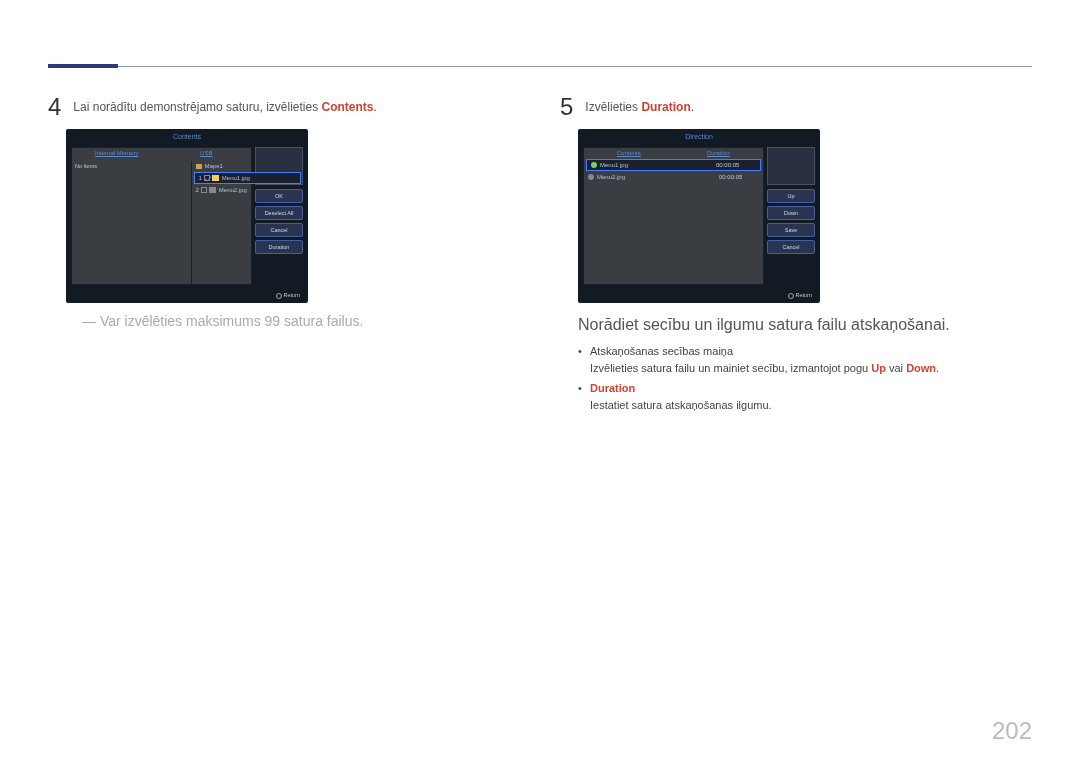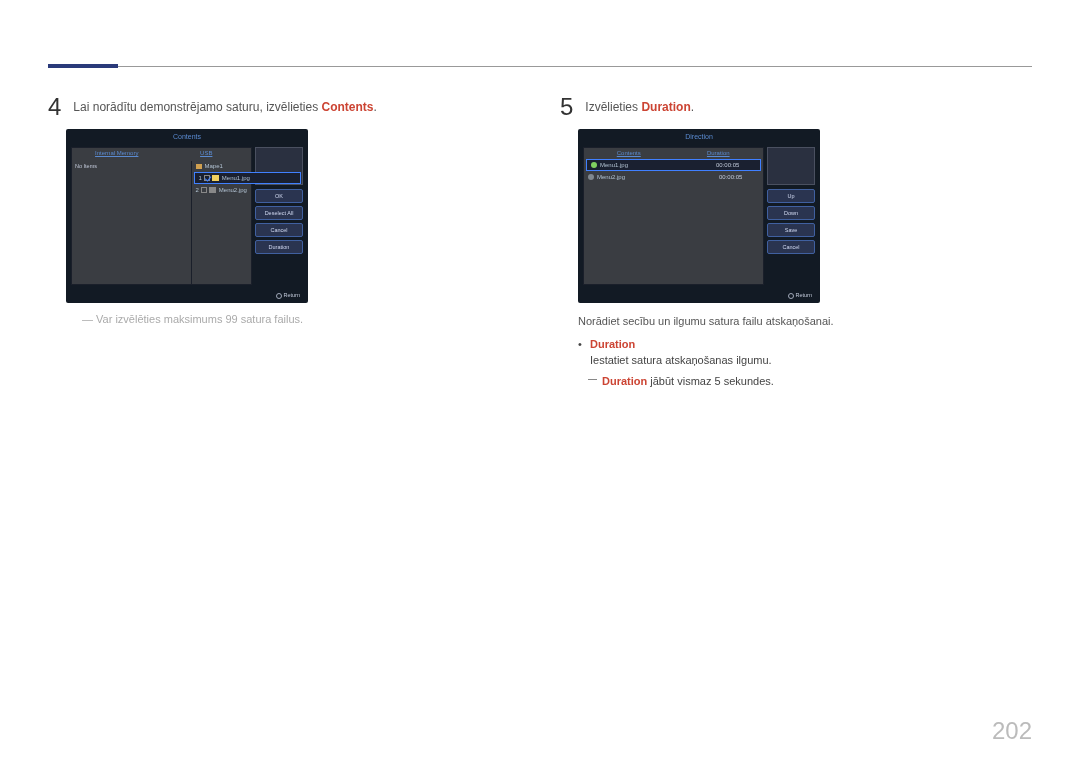--- a/index.html
+++ b/index.html
@@ -148,27 +148,27 @@
   .chk.on::after {
     content: "";
     position: absolute;
     left: 1px; top: -1px;
     width: 3px; height: 5px;
     border-right: 1px solid #4080ff;
     border-bottom: 1px solid #4080ff;
     transform: rotate(40deg);
   }
   .footnote {
-    font-size: 11px;
+    font-size: 14px;
     color: #aaa;
     padding-left: 24px;
     margin-top: 8px;
   }
   .dash { padding-left: 10px; }
-  .body-text { font-size: 11px; color: #555; margin: 6px 0; padding-left: 18px; line-height: 1.5; }
+  .body-text { font-size: 16px; color: #555; margin: 6px 0; padding-left: 18px; line-height: 1.5; }
   .bullet { padding-left: 30px; position: relative; margin: 4px 0; line-height: 1.5; }
   .bullet::before { content: "•"; position: absolute; left: 18px; }
   .sub-dash { padding-left: 42px; position: relative; margin: 3px 0; line-height: 1.5; }
   .sub-dash::before { content: "―"; position: absolute; left: 28px; font-size: 9px; }
 
   
   .dir-body { position: absolute; top: 18px; left:5px; right:5px; bottom:18px; display:flex; }
   .dir-list { flex:1; background:#3a3d42; border:1px solid #1a1f2a; margin-right:3px; }
   .dir-header { display:flex; font-size:6px; }
   .dir-header > div { flex:1; text-align:center; padding:2px 0; color:#5a8ad0; text-decoration: underline; }
@@ -287,23 +287,24 @@
         </div>
       </div>
       <div class="return-bar">
         <span class="return-icon"></span>
         <span>Return</span>
       </div>
     </div>
 
     <div class="body-text">Norādiet secību un ilgumu satura failu atskaņošanai.</div>
 
+    <div class="bullet">
+      <span>Atskaņošanas secības maiņa</span><br>
+      <span>Izvēlieties satura failu un mainiet secību, izmantojot pogu </span><span class="hl-red">Up</span><span> vai </span><span class="hl-red">Down</span><span>.</span>
+    </div>
 
     <div class="bullet">
       <span class="hl-red">Duration</span><br>
       <span>Iestatiet satura atskaņošanas ilgumu.</span>
     </div>
-    <div class="sub-dash">
-      <span class="hl-red">Duration</span><span> jābūt vismaz 5 sekundes.</span>
-    </div>
 
   </div>
 </div>
 
 </body></html>

